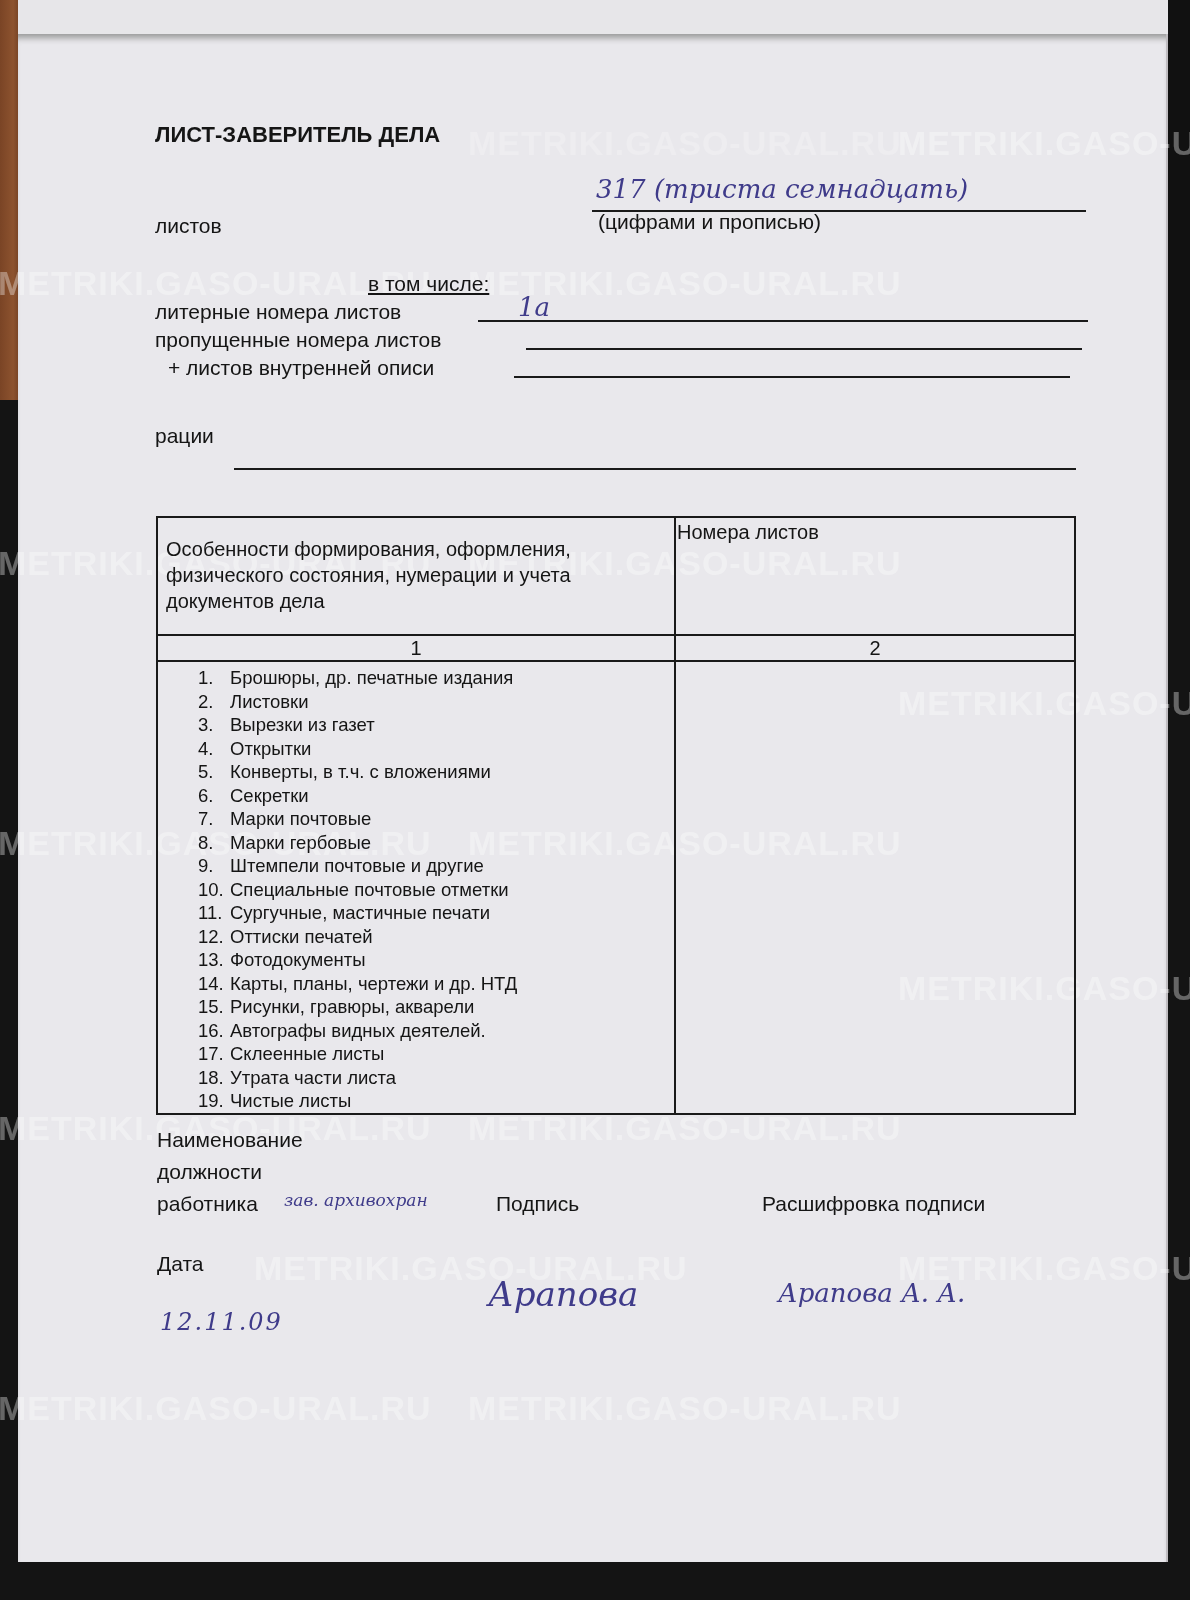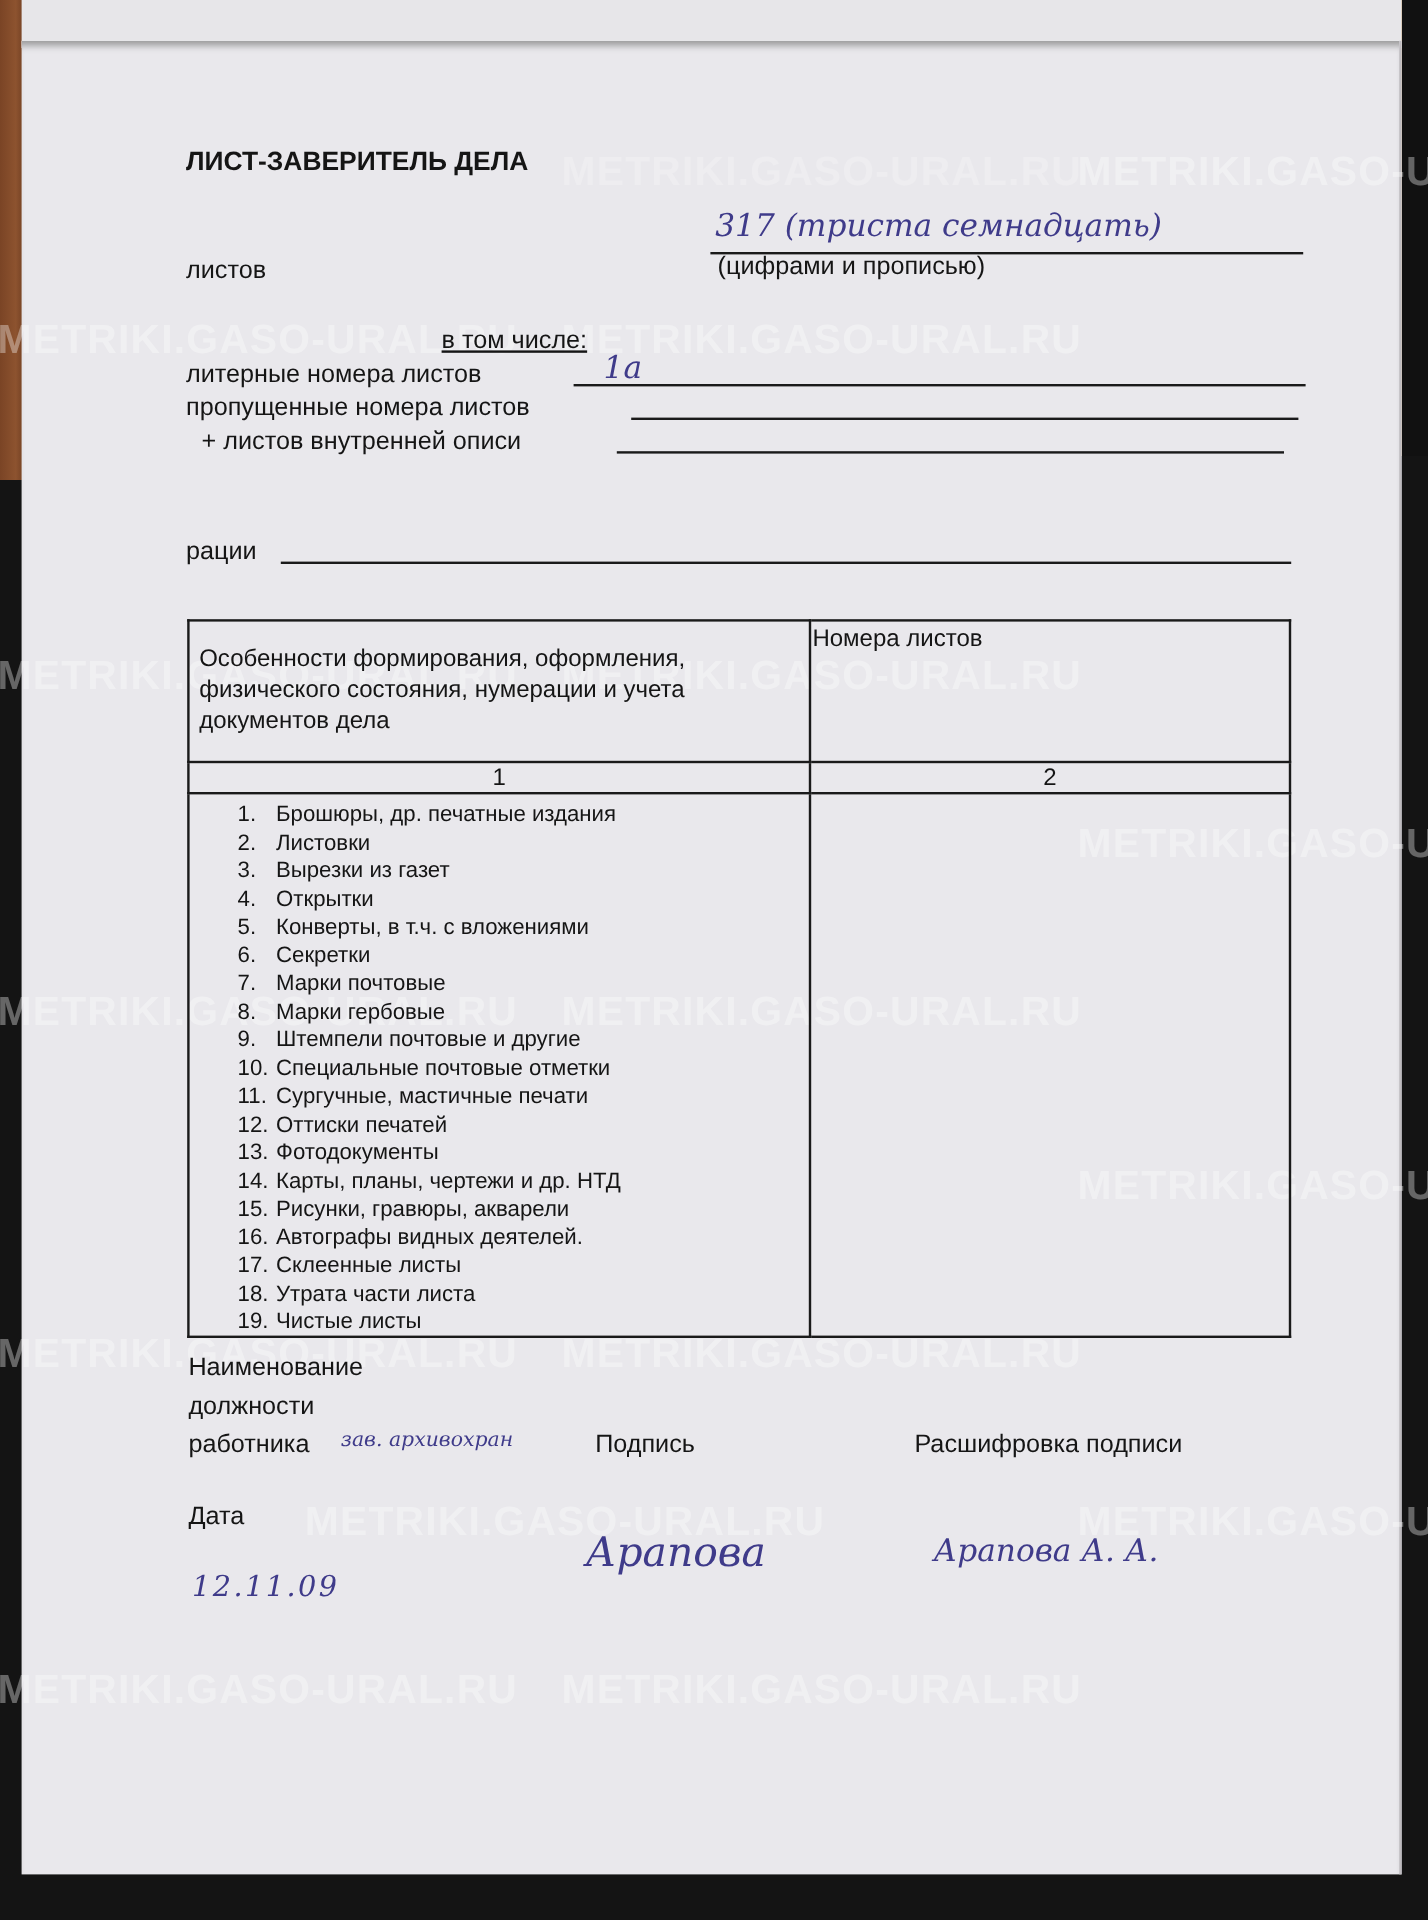--- a/index.html
+++ b/index.html
@@ -81,30 +81,30 @@
   <div class="txt title" style="left:137px;top:88px;">ЛИСТ-ЗАВЕРИТЕЛЬ ДЕЛА</div>
 
   <div class="hand" style="left:578px;top:140px;font-size:26px;">317 (триста семнадцать)</div>
   <div class="uline" style="left:574px;top:176px;width:494px;"></div>
   <div class="txt" style="left:137px;top:180px;">листов</div>
   <div class="txt" style="left:580px;top:176px;">(цифрами и прописью)</div>
 
   <div class="txt underlined" style="left:350px;top:238px;">в том числе:</div>
 
   <div class="txt" style="left:137px;top:266px;">литерные номера листов</div>
-  <div class="hand" style="left:485px;top:258px;font-size:26px;">1а</div>
+  <div class="hand" style="left:500px;top:258px;font-size:26px;">1а</div>
   <div class="uline" style="left:460px;top:286px;width:610px;"></div>
 
   <div class="txt" style="left:137px;top:294px;">пропущенные номера листов</div>
   <div class="uline" style="left:508px;top:314px;width:556px;"></div>
 
   <div class="txt" style="left:150px;top:322px;">+ листов внутренней описи</div>
   <div class="uline" style="left:496px;top:342px;width:556px;"></div>
 
-  <div class="txt" style="left:137px;top:414px;">рации</div>
+  <div class="txt" style="left:137px;top:390px;">рации</div>
   <div class="uline" style="left:216px;top:434px;width:842px;"></div>
 
   <table class="features" style="left:138px;top:482px;">
     <tbody>
         <tr>
       <td class="th1">Особенности формирования, оформления, физического состояния, нумерации и учета документов дела</td>
       <td class="th2">Номера листов</td>
     </tr>
     <tr class="num-row">
       <td>1</td>

